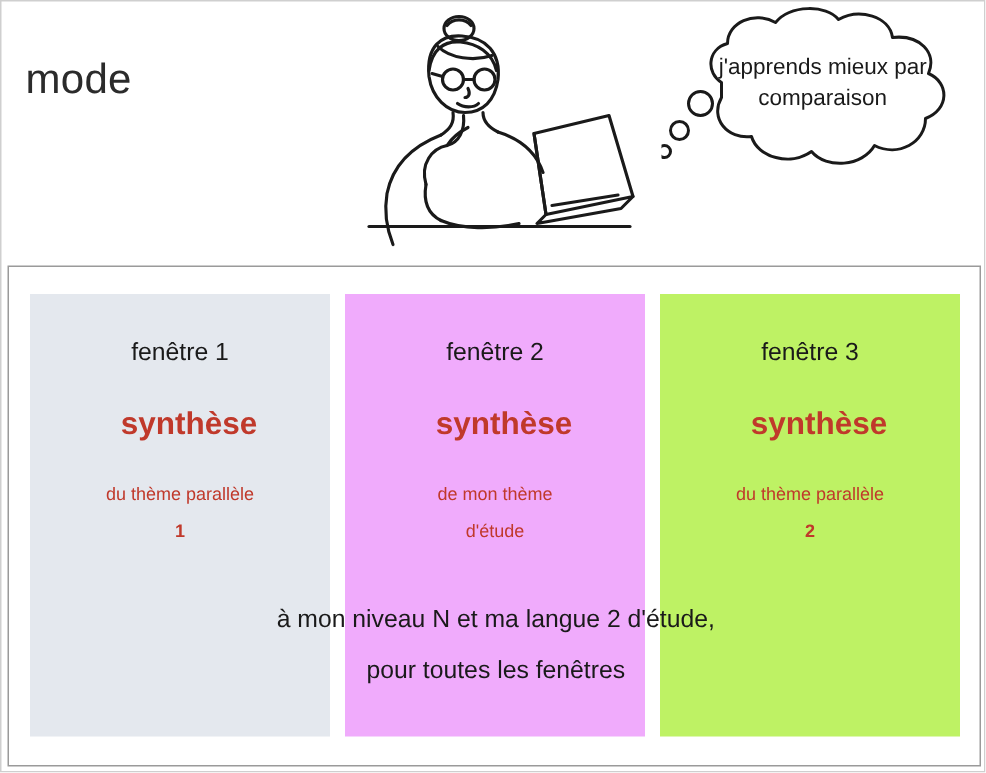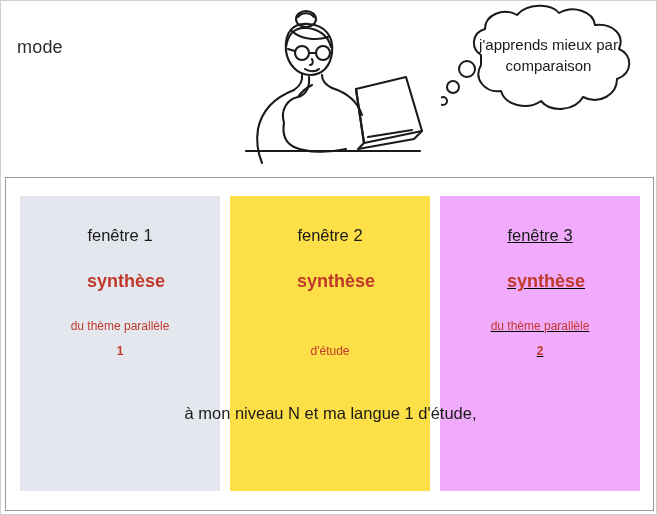--- a/index.html
+++ b/index.html
@@ -27,21 +27,21 @@
     position: absolute;
     left: 0;
     top: 0;
     width: 657px;
     height: 176px;
   }
   .mode-label {
     position: absolute;
     left: 16px;
     top: 36px;
-    font-size: 18px;
+    font-size: 28px;
     color: #2b2b2b;
     letter-spacing: 0.2px;
   }
   .mode-title {
     position: absolute;
     left: 16px;
     top: 68px;
     font-size: 42px;
     font-weight: bold;
     color: #d2691e;
@@ -95,34 +95,34 @@
     height: 295px;
     display: flex;
     justify-content: space-between;
   }
   .col {
     width: 200px;
     height: 295px;
     box-sizing: border-box;
   }
   .col-1 { background: #e4e8ee; }
-  .col-2 { background: #fde047; }
-  .col-3 { background: #f0abfc; text-decoration: underline; }
+  .col-2 { background: #f0abfc; }
+  .col-3 { background: #bef264; }
 
   .col-inner {
     padding-top: 30px;
     text-align: center;
   }
   .win-label {
     font-size: 16.5px;
     color: #1a1a1a;
     margin-bottom: 26px;
   }
   .synth {
-    font-size: 18px;
+    font-size: 21px;
     font-weight: bold;
     color: #c0392b;
     margin-bottom: 22px;
     padding-left: 12px;
   }
   .theme {
     font-size: 12px;
     color: #c0392b;
     line-height: 25px;
     padding: 0 8px;
@@ -233,37 +233,38 @@
             <b>1</b>
           </div>
         </div>
       </div>
 
       <div class="col col-2">
         <div class="col-inner">
           <div class="win-label">fenêtre 2</div>
           <div class="synth">synthèse</div>
           <div class="theme">
-            <br>
+            <span>de mon thème</span><br>
             <span>d'étude</span>
           </div>
         </div>
       </div>
 
       <div class="col col-3">
         <div class="col-inner">
           <div class="win-label">fenêtre 3</div>
           <div class="synth">synthèse</div>
           <div class="theme">
             <span>du thème parallèle</span><br>
             <b>2</b>
           </div>
         </div>
       </div>
 
     </div>
 
     <div class="footer-lines">
-      <div class="footer-line">à mon niveau N  et ma langue 1 d'étude,</div>
+      <div class="footer-line">à mon niveau N  et ma langue 2 d'étude,</div>
+      <div class="footer-line">pour toutes les fenêtres</div>
     </div>
   </div>
 
 </div>
 
 </body></html>

